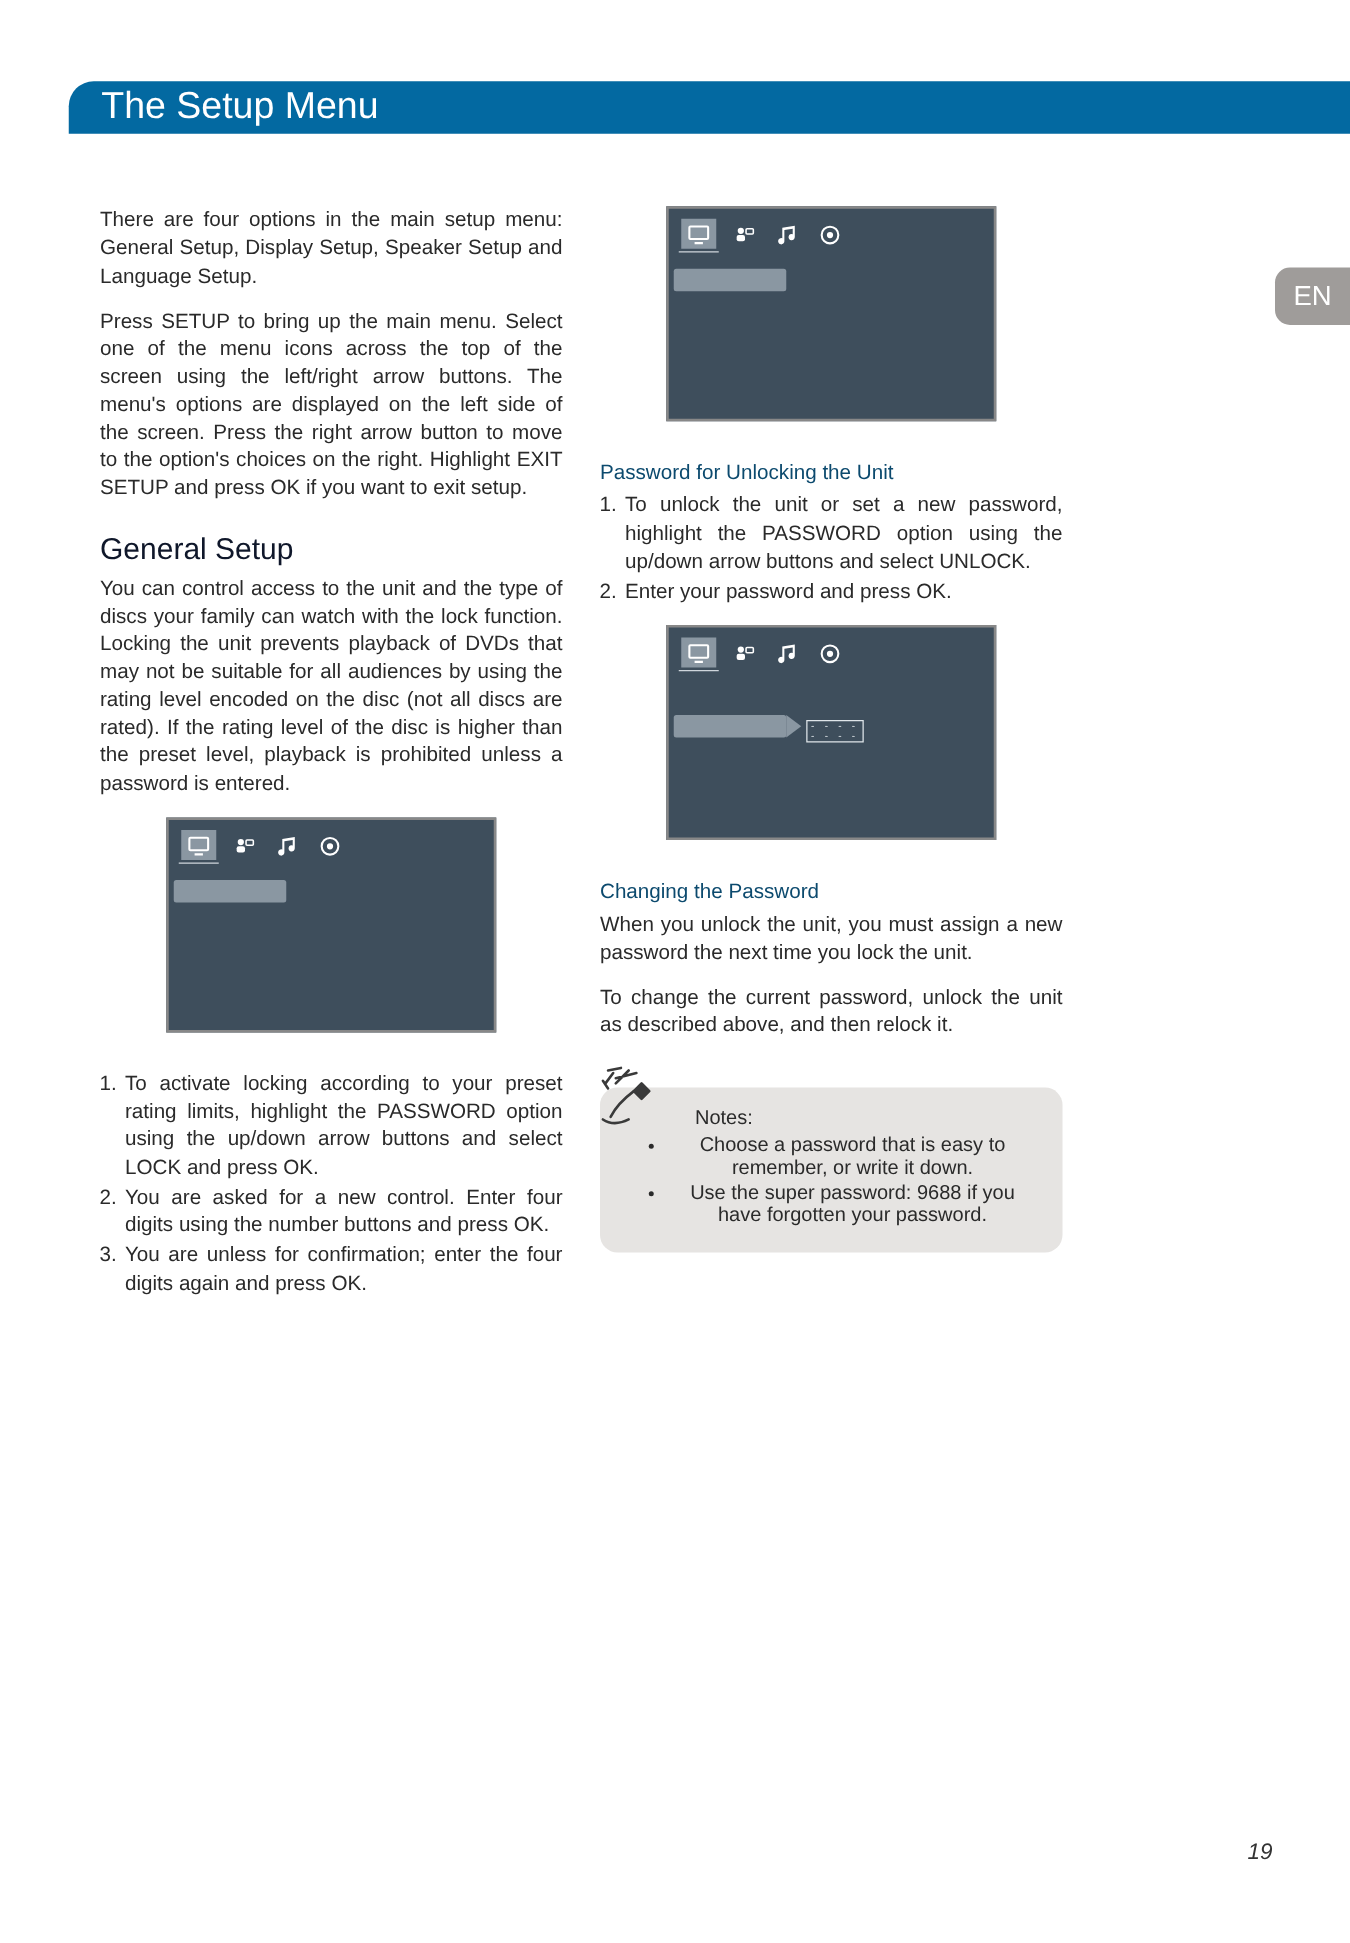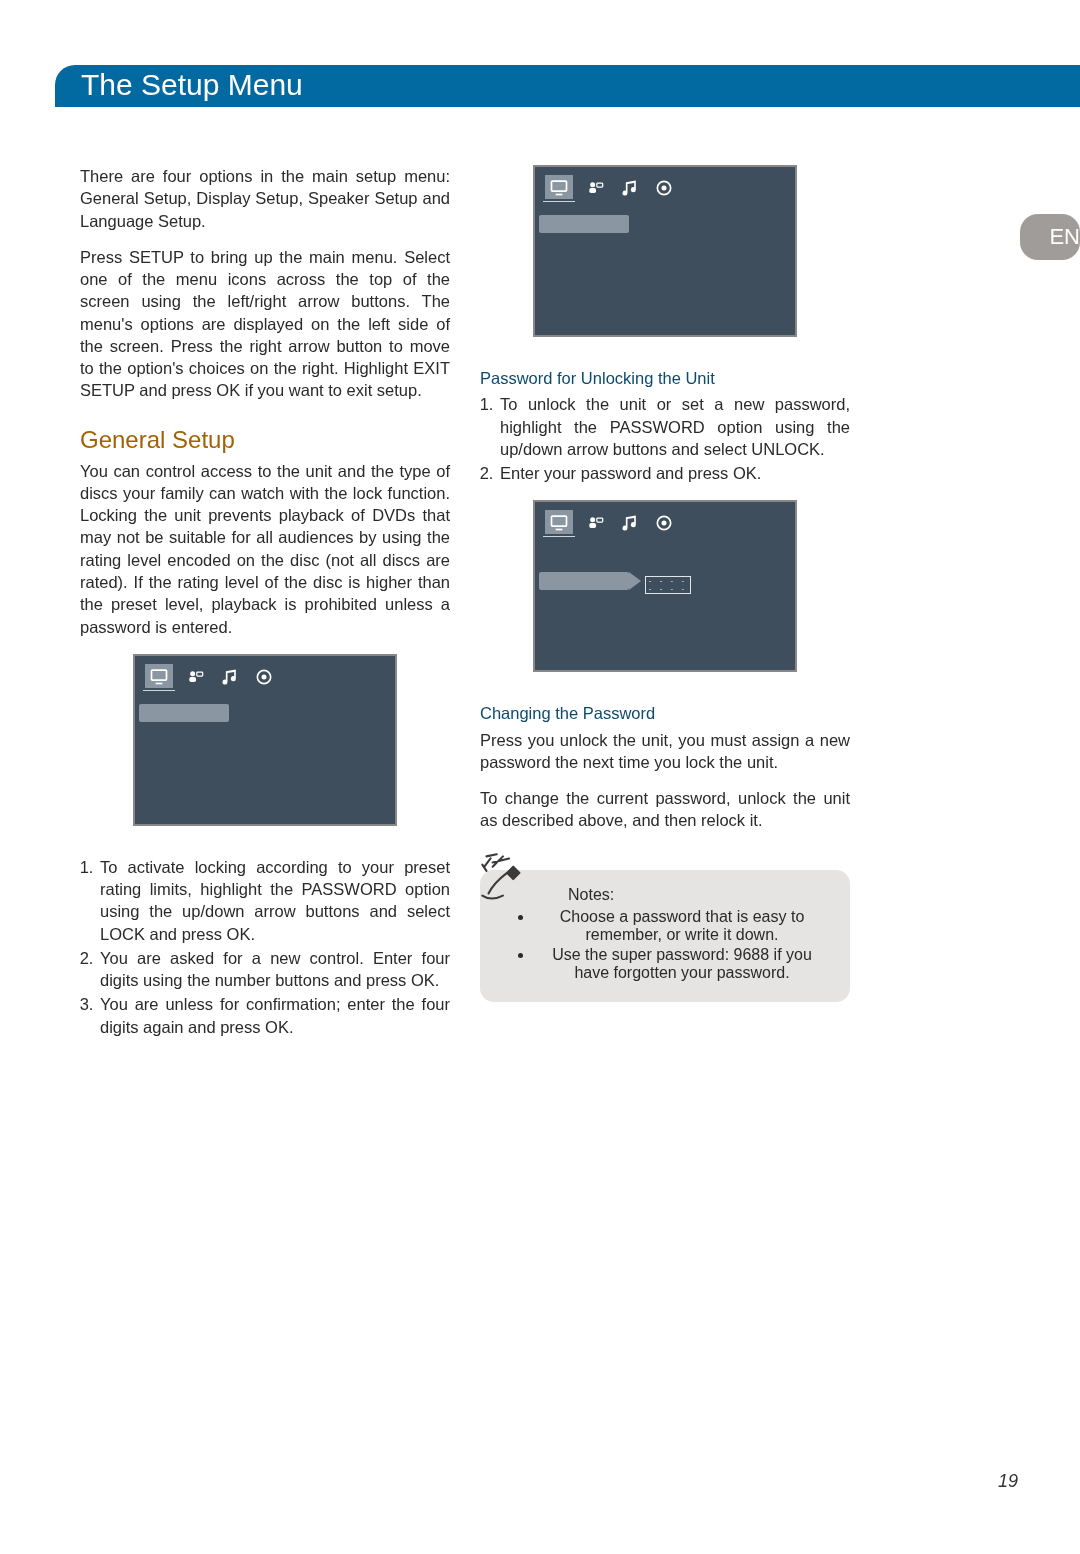--- a/index.html
+++ b/index.html
@@ -28,25 +28,24 @@
   }
   .lang-tab {
     position: absolute;
     right: 0;
     top: 214px;
     width: 60px;
     height: 46px;
     background: #9f9c9a;
     color: #fff;
     font-size: 22px;
-    text-align: right;
+    text-align: center;
     line-height: 46px;
     border-top-left-radius: 12px;
     border-bottom-left-radius: 12px;
-    border-radius: 18px;
   }
   .page {
     position: absolute;
     left: 80px;
     top: 165px;
     width: 770px;
   }
   .columns {
     display: flex;
     gap: 30px;
@@ -66,21 +65,21 @@
     line-height: 1.35;
   }
   p.tight { margin-bottom: 4px; }
   .justify {
     text-align: justify;
     text-justify: inter-word;
   }
   h2.sub {
     font-size: 24px;
     font-weight: 400;
-    color: #a16207;
+    color: #0f172a;
     margin: 24px 0 6px 0;
   }
   .bold-line {
     font-weight: 400;
     color: #0c4a6e;
   }
   ol.steps {
     margin: 2px 0 16px 0;
     padding-left: 18px;
   }
@@ -169,21 +168,21 @@
     position: relative;
     margin-top: 38px;
     background: #e6e4e2;
     border-radius: 14px;
     padding: 16px 20px 18px 34px;
     font-size: 16px;
     color: #2a2a2a;
   }
   .notes-box .notes-title {
     display: block;
-    margin: 0 0 4px 54px;
+    margin: 0 0 4px 42px;
   }
   .notes-hand {
     position: absolute;
     left: -8px;
     top: -26px;
   }
   .notes-hand svg { width: 66px; height: 66px; }
   ul.bullets {
     list-style: disc;
     margin: 2px 0 0 0;
@@ -322,21 +321,21 @@
         </div>
         <div class="under"></div>
         <div class="hl-row arrow" style="top:70px;"></div>
         <div class="pw-box">
             <span>- - - -</span>
             <span>- - - -</span>
           </div>
       </div>
 
       <p class="bold-line tight">Changing the Password</p>
-      <p class="justify">Press you unlock the unit, you must assign a new password the next time you lock the unit.</p>
+      <p class="justify">When you unlock the unit, you must assign a new password the next time you lock the unit.</p>
       <p class="justify">To change the current password, unlock the unit as described above, and then relock it.</p>
 
       <div class="notes-box">
         <span class="notes-hand">
           <svg viewBox="0 0 64 64" fill="none" stroke="#3a3a3a" stroke-width="2" stroke-linecap="round" stroke-linejoin="round">
             <path d="M10 50c6 4 12 4 20 0"></path>
             <path d="M16 48c3-6 10-14 18-20"></path>
             <path d="M34 28l6-6 6 6-6 6z" fill="#3a3a3a"></path>
             <path d="M20 18l16-4M20 22l10-10M18 14l-6 8M24 10l-10 2M14 26l-4-6"></path>
           </svg>

